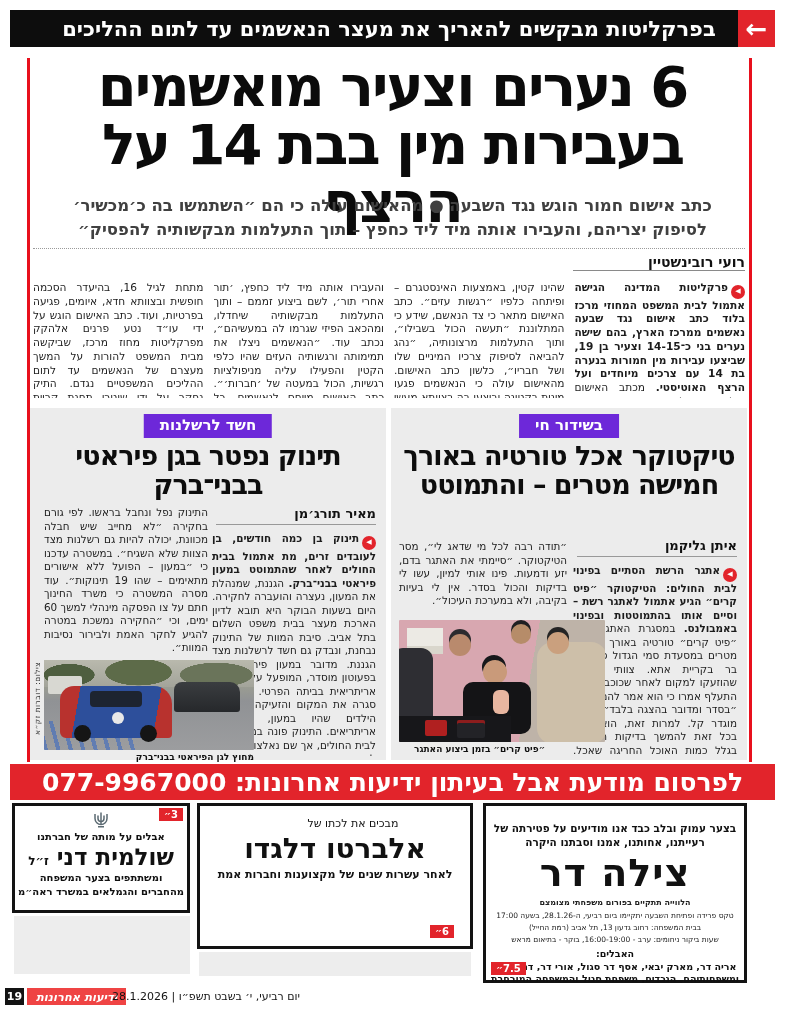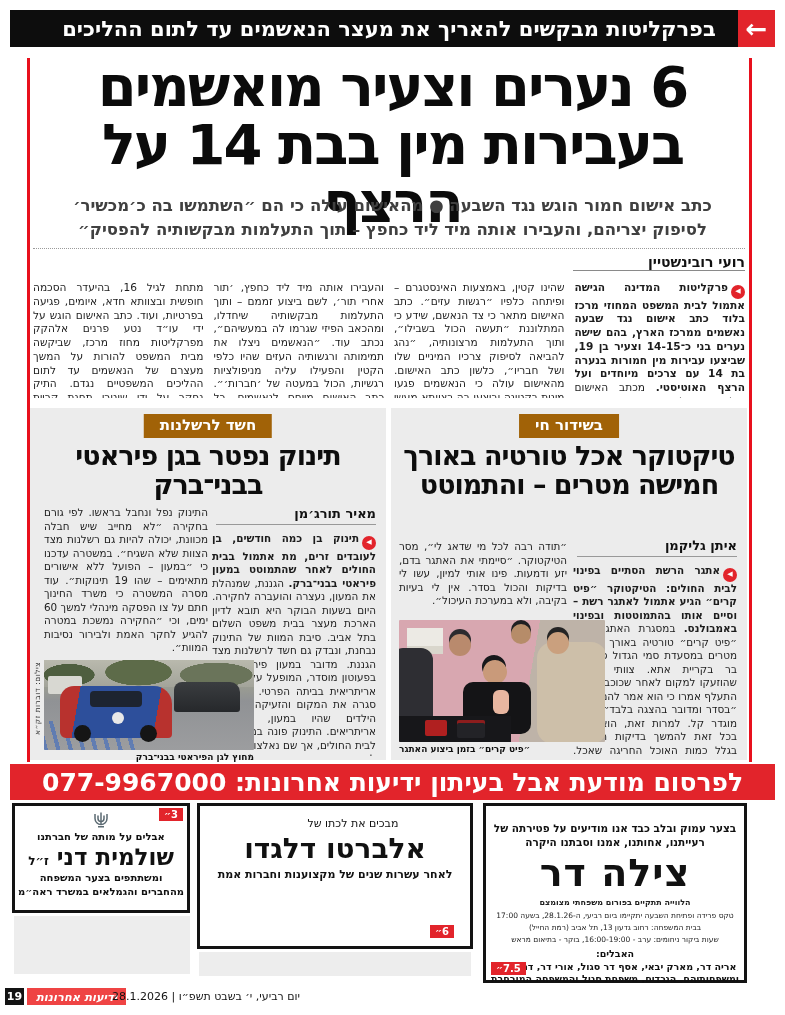--- a/index.html
+++ b/index.html
@@ -31,21 +31,21 @@
   .main-cols{position:absolute;left:33px;top:281px;width:712px;height:117px;display:flex;gap:10px;}
   .mcol{flex:1;font-size:10.6px;line-height:1.3;text-align:justify;color:#1c1c1c;overflow:hidden;}
   .b{font-weight:bold;}
   .circle-arrow{display:inline-flex;width:14px;height:14px;border-radius:50%;background:#e2242b;
                 color:#fff;align-items:center;justify-content:center;font-size:7px;
                 vertical-align:-2px;margin-left:3px;}
 
   
   .panel{position:absolute;top:408px;width:356px;height:352px;background:#ececec;}
   .panel-left{left:30px;} .panel-right{left:391px;}
-  .plabel{position:absolute;top:6px;left:50%;transform:translateX(-50%);background:#a16207;
+  .plabel{position:absolute;top:6px;left:50%;transform:translateX(-50%);background:#6d28d9;
           color:#fff;font-weight:bold;font-size:15px;padding:2px 16px 4px;white-space:nowrap;}
   .pheadline{position:absolute;top:33px;left:6px;right:6px;text-align:center;font-size:27px;
              font-weight:900;line-height:1.08;color:#0d0d0d;letter-spacing:-1px;}
   .pbyline{position:absolute;right:10px;width:160px;font-size:13px;font-weight:bold;
            border-bottom:1px solid #999;padding-bottom:3px;text-align:right;}
   .pcol{position:absolute;font-size:10.4px;line-height:1.3;text-align:justify;color:#1c1c1c;overflow:hidden;}
   .pcaption{position:absolute;font-size:9px;font-weight:bold;color:#111;}
   .vcredit{position:absolute;writing-mode:vertical-rl;transform:rotate(180deg);
            font-size:7.5px;color:#333;letter-spacing:.5px;}
 
@@ -168,21 +168,21 @@
       <div class="ph-el" style="left:112px;top:4px;width:20px;height:20px;background:#b68c69;border-radius:50%;box-shadow:0 -4px 0 #1f1f22;"></div>
       <div class="ph-el" style="left:84px;top:40px;width:24px;height:24px;background:#c99a7a;border-radius:50%;transform:rotate(-12deg);box-shadow:0 -5px 0 #17181b;"></div>
       <div class="ph-el" style="left:64px;top:62px;width:68px;height:52px;background:#141416;border-radius:10px;"></div>
       <div class="ph-el" style="left:138px;top:22px;width:70px;height:102px;background:#cdbfa9;border-radius:16px;"></div>
       <div class="ph-el" style="left:148px;top:12px;width:22px;height:22px;background:#caa07e;border-radius:50%;box-shadow:0 -5px 0 #242424;"></div>
       <div class="ph-el" style="left:94px;top:70px;width:16px;height:24px;background:#e8b6a0;border-radius:6px;"></div>
       <div class="ph-el" style="left:0;bottom:0;width:112px;height:26px;background:#17171a;"></div>
       <div class="ph-el" style="left:26px;bottom:6px;width:22px;height:16px;background:#b02020;border-radius:2px;"></div>
       <div class="ph-el" style="left:58px;bottom:4px;width:28px;height:18px;background:#232327;border-radius:2px;box-shadow:inset 0 3px 0 #8d1d1d;"></div>
     </div>
-    <div class="pcaption" style="left:8px;top:336px;width:206px;text-align:left;">״פיט קרים״ בזמן ביצוע האתגר</div>
+    <div class="pcaption" style="left:23px;top:336px;width:206px;text-align:left;">״פיט קרים״ בזמן ביצוע האתגר</div>
   </div>
 
   <div class="ad-banner">לפרסום מודעת אבל בעיתון ידיעות אחרונות: 077-9967000</div>
 
   <div class="obit" id="obit-a">
     <div class="size-tag" style="top:2px;right:4px;">״3</div>
     <svg width="18" height="20" viewBox="0 0 24 26" style="display:block;margin:0 auto;">
       <g fill="none" stroke="#5b6a72" stroke-width="2">
         <path d="M4 5 v6 a8 8 0 0 0 16 0 V5"></path>
         <path d="M8 7 v4 a4 4 0 0 0 8 0 V7"></path>

